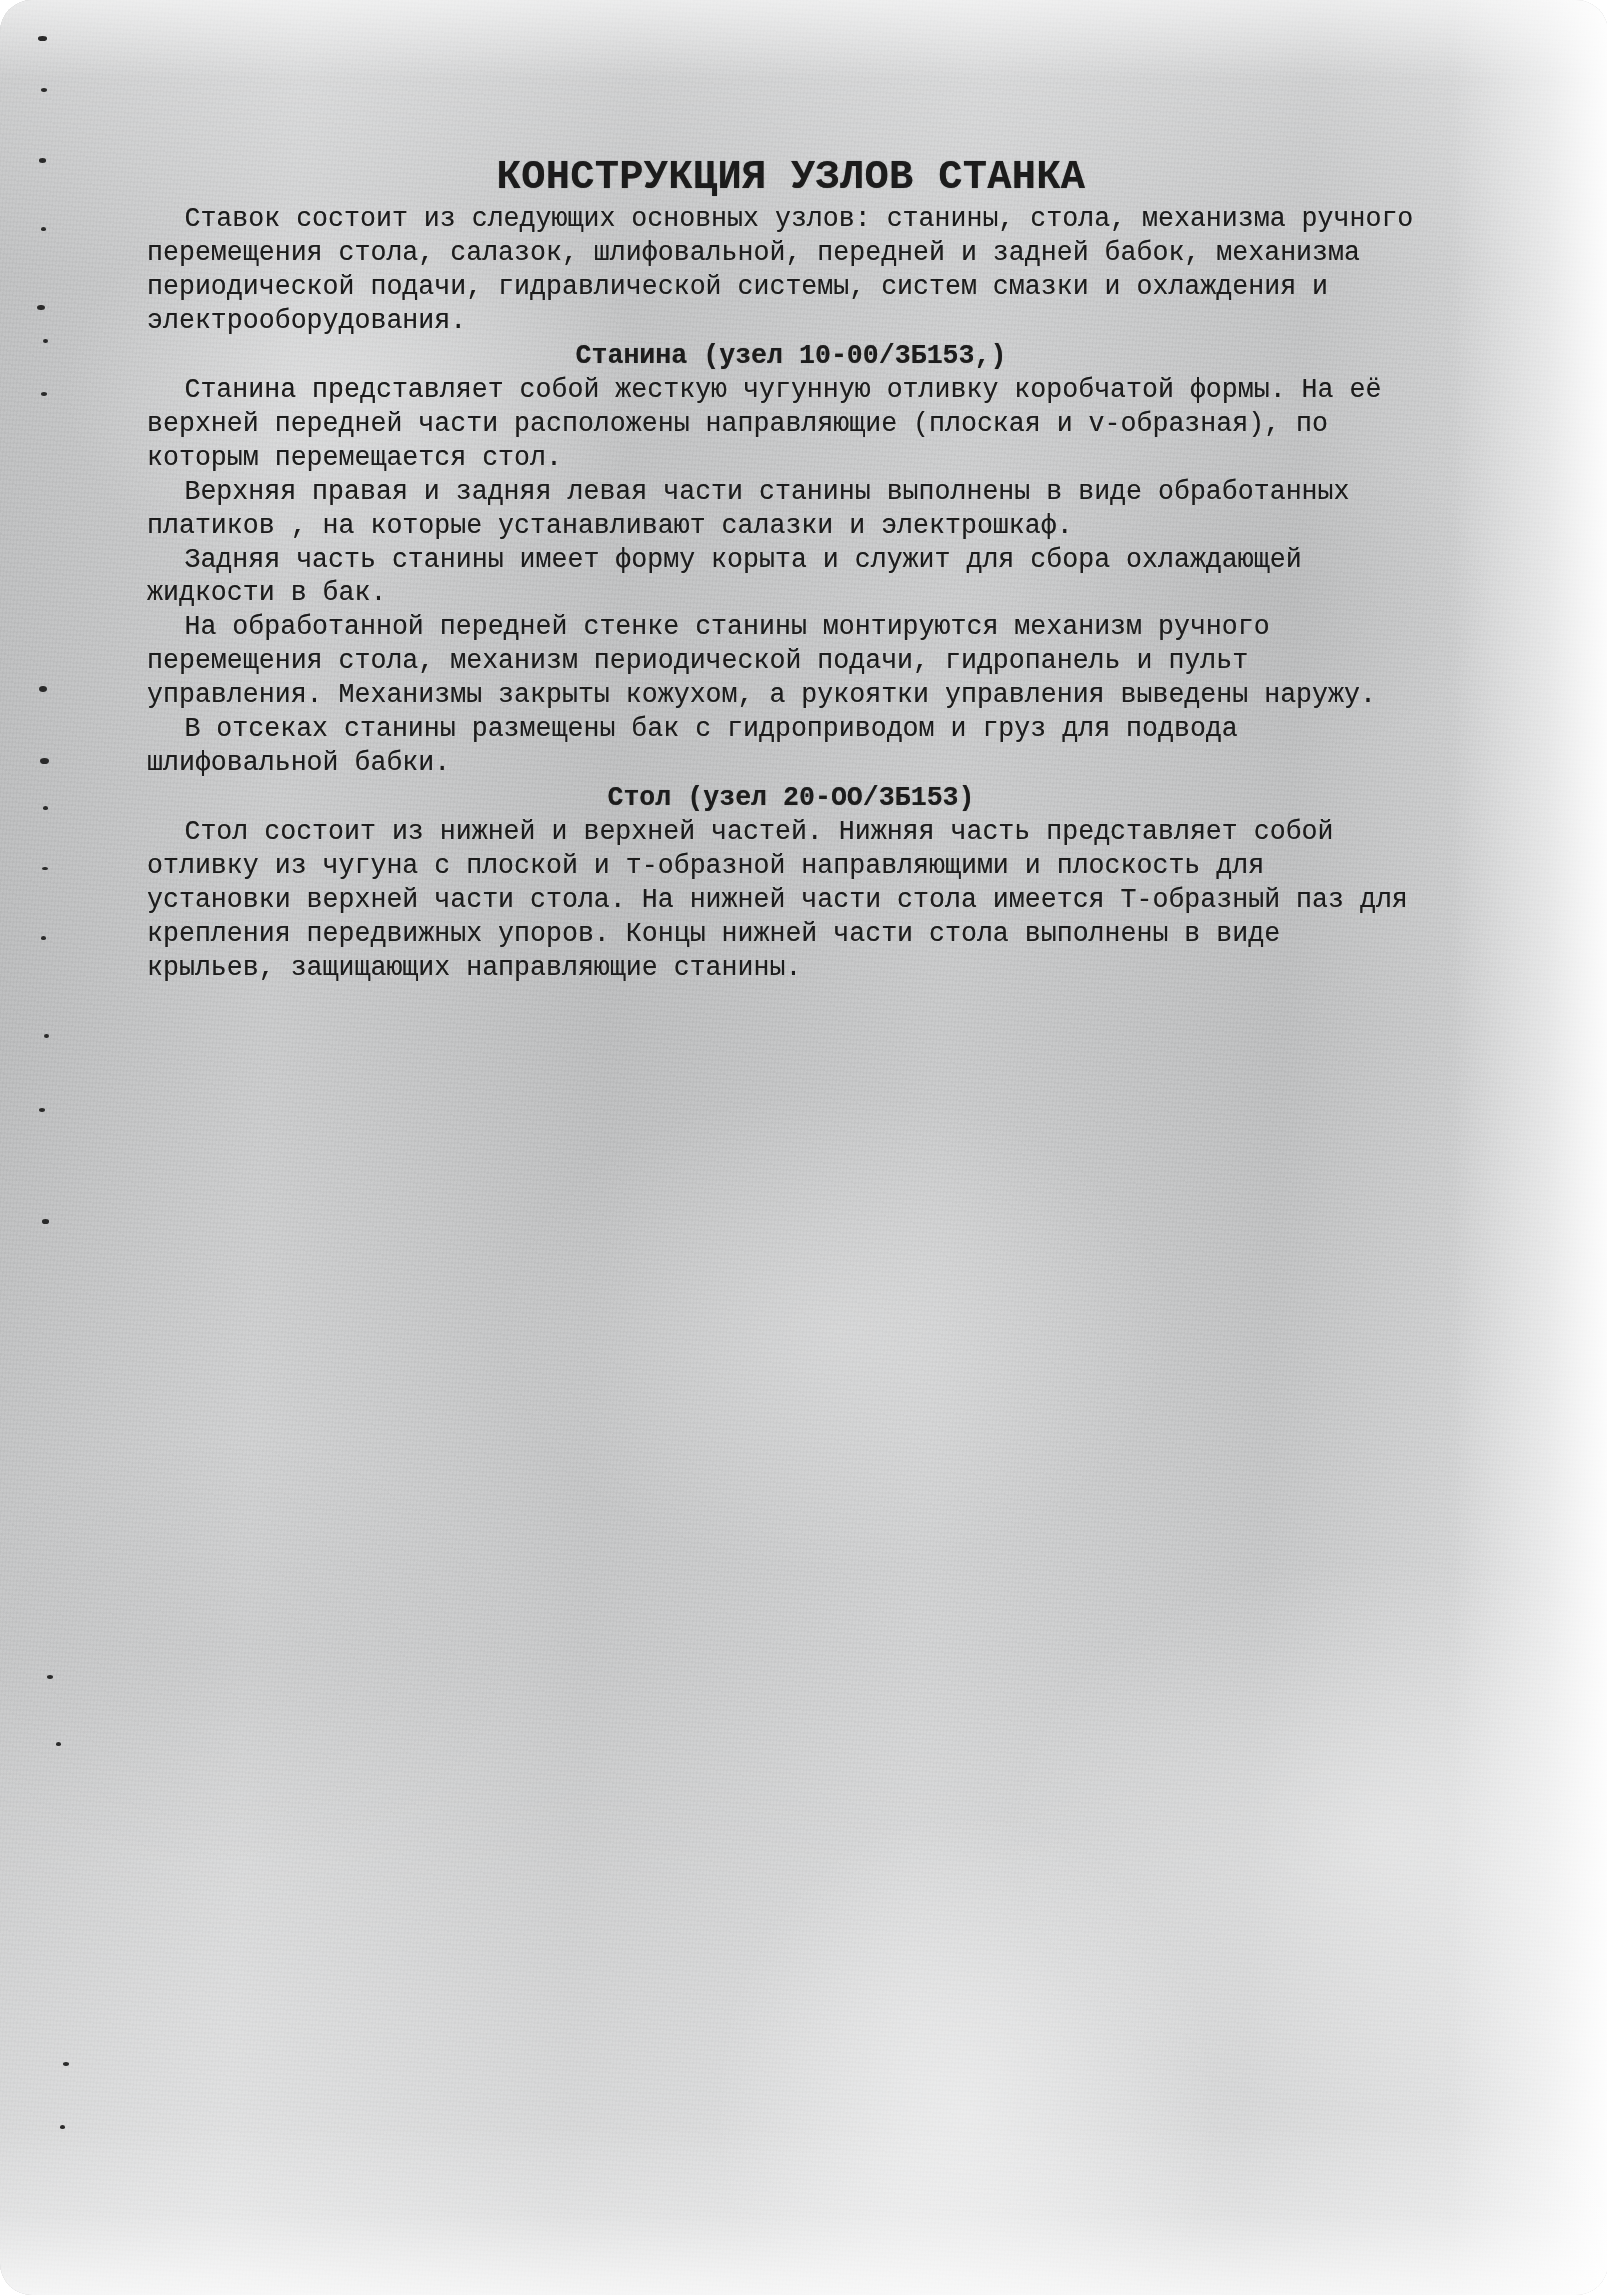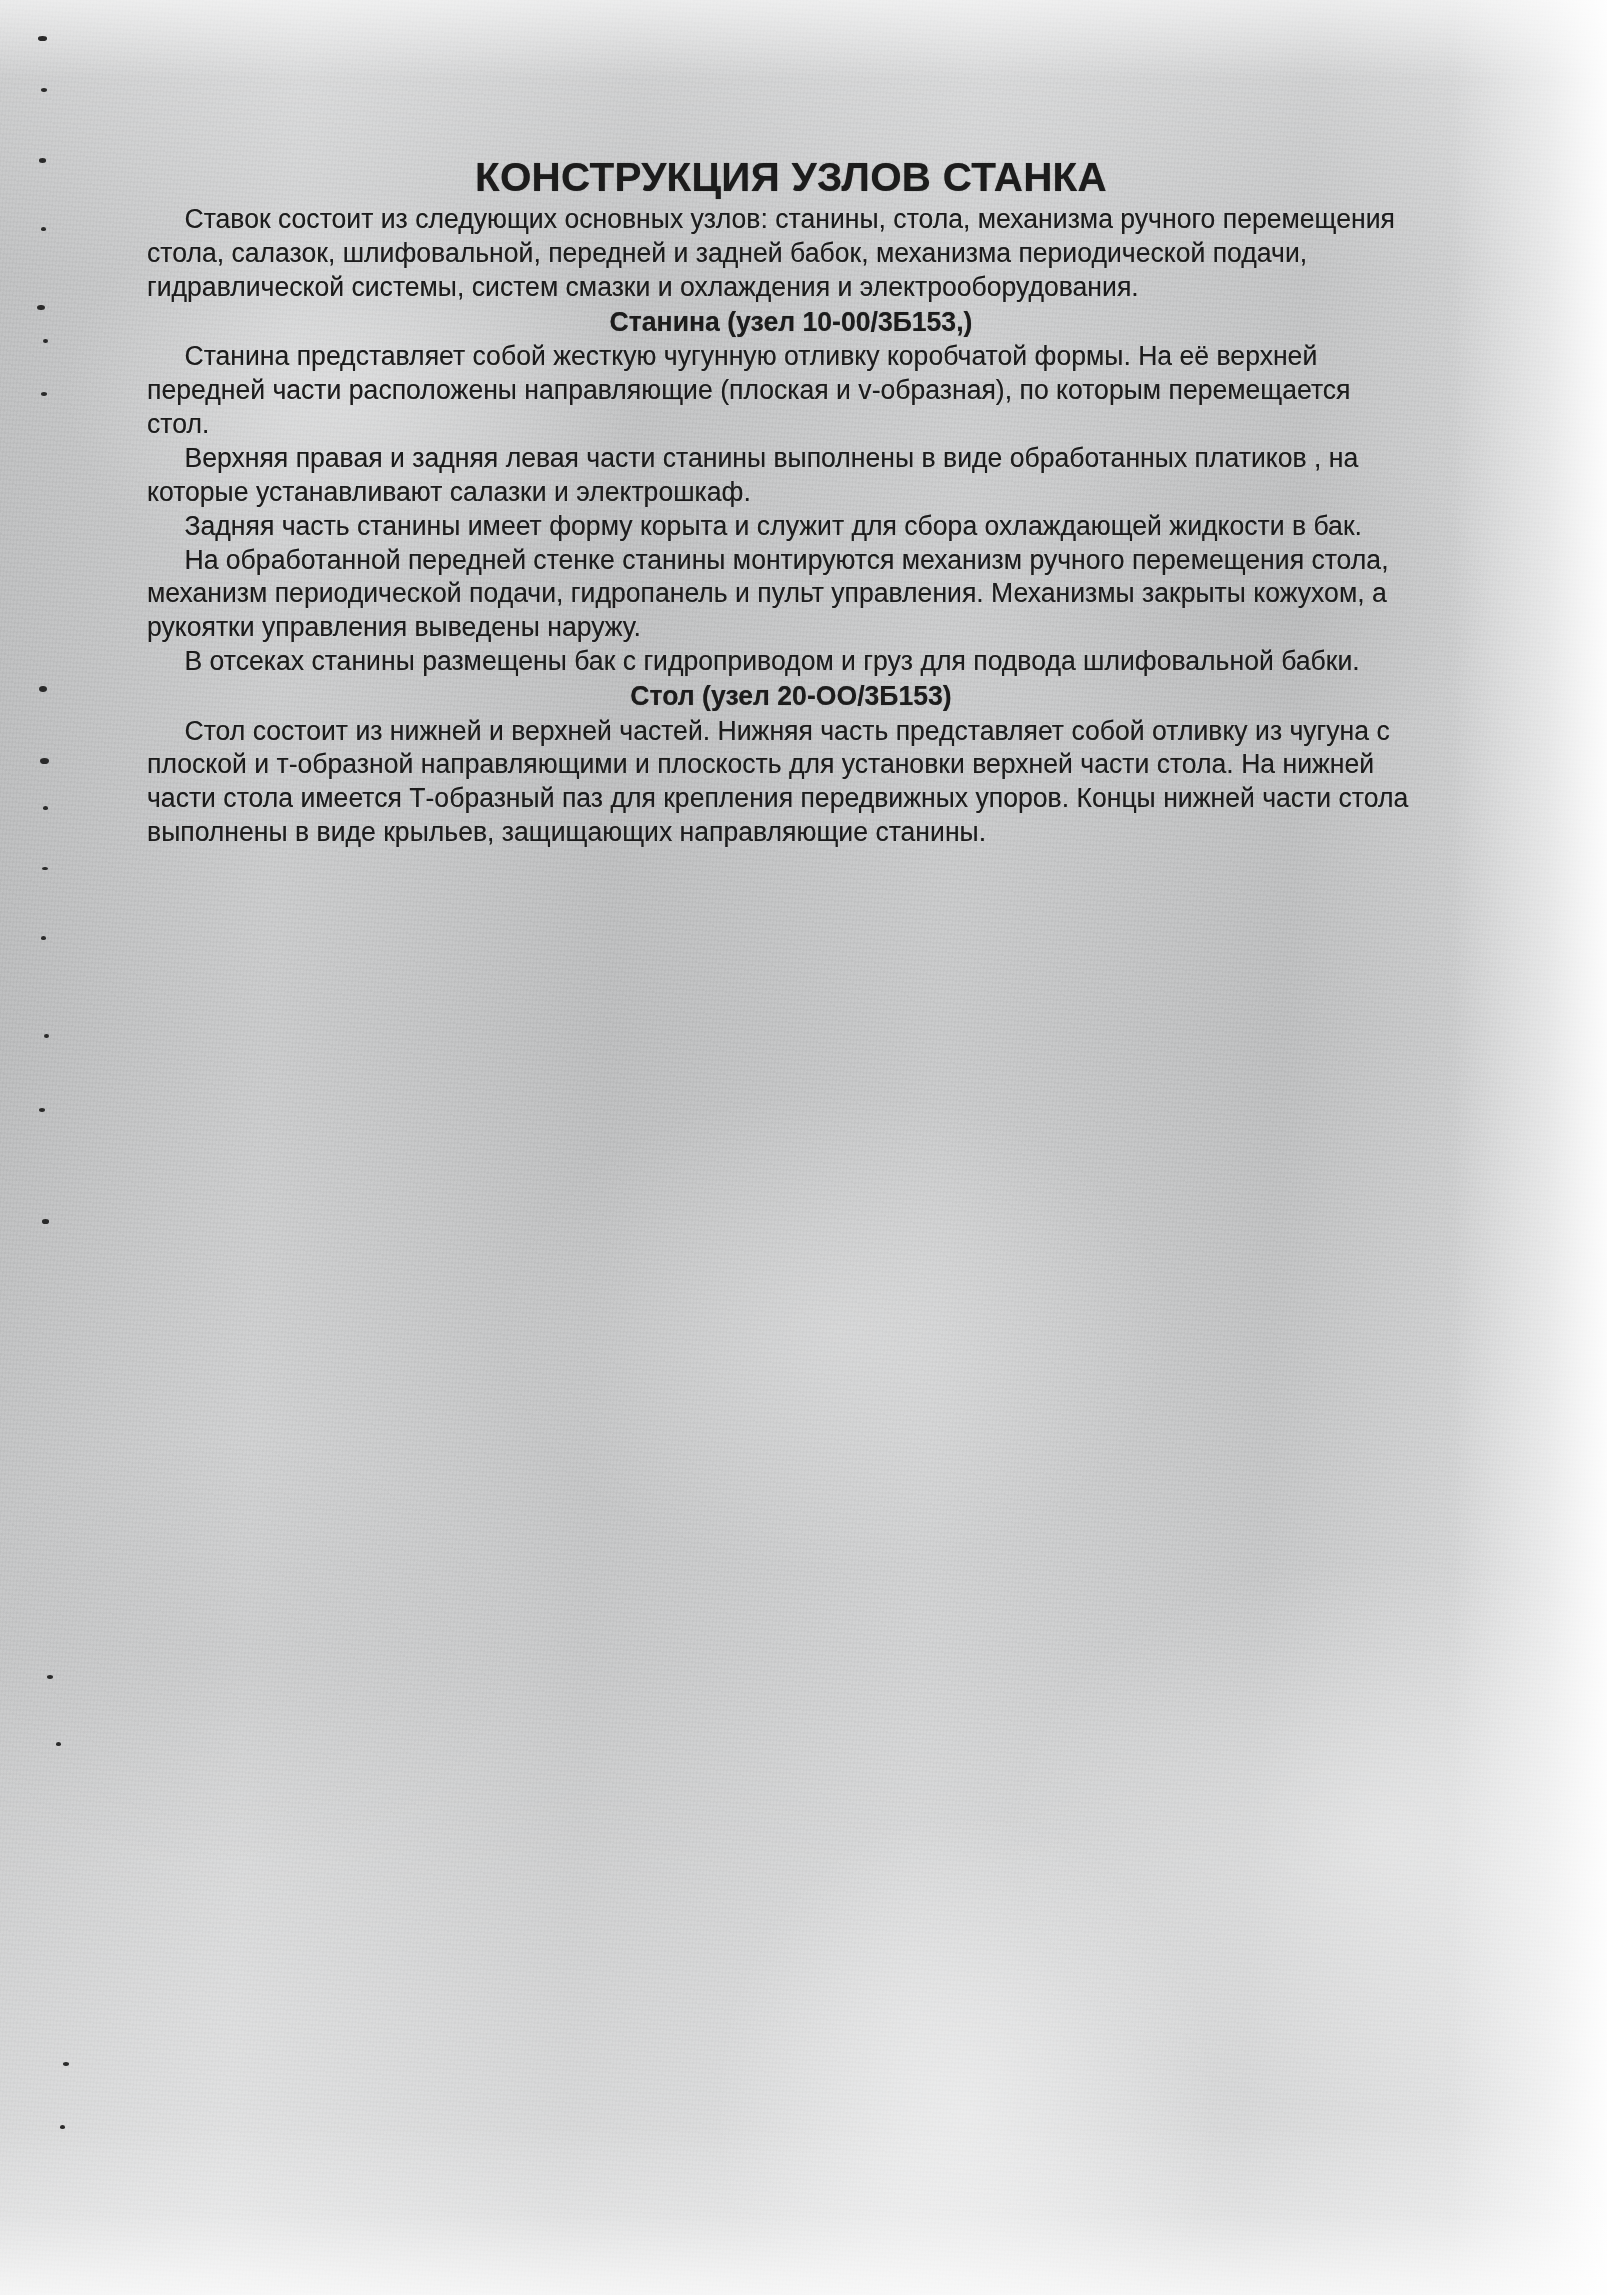--- a/index.html
+++ b/index.html
@@ -8,22 +8,23 @@
     padding: 0;
     background: #ffffff;
   }
 
   #page {
     position: relative;
     width: 1608px;
     height: 2295px;
     background: #c9cacb;
     overflow: hidden;
-    font-family: Liberation Sans, sans-serif;
+    font-family: Liberation Mono, monospace;
     color: #1c1c1c;
+    border-radius: 32px;
   }
 
   
   #paper-texture {
     position: absolute;
     inset: 0;
     background-color: #c9cacb;
     background-image:
       linear-gradient(180deg, rgba(255,255,255,0.30) 0%, rgba(255,255,255,0.04) 12%,
                               rgba(0,0,0,0.02) 45%, rgba(255,255,255,0.10) 72%,

